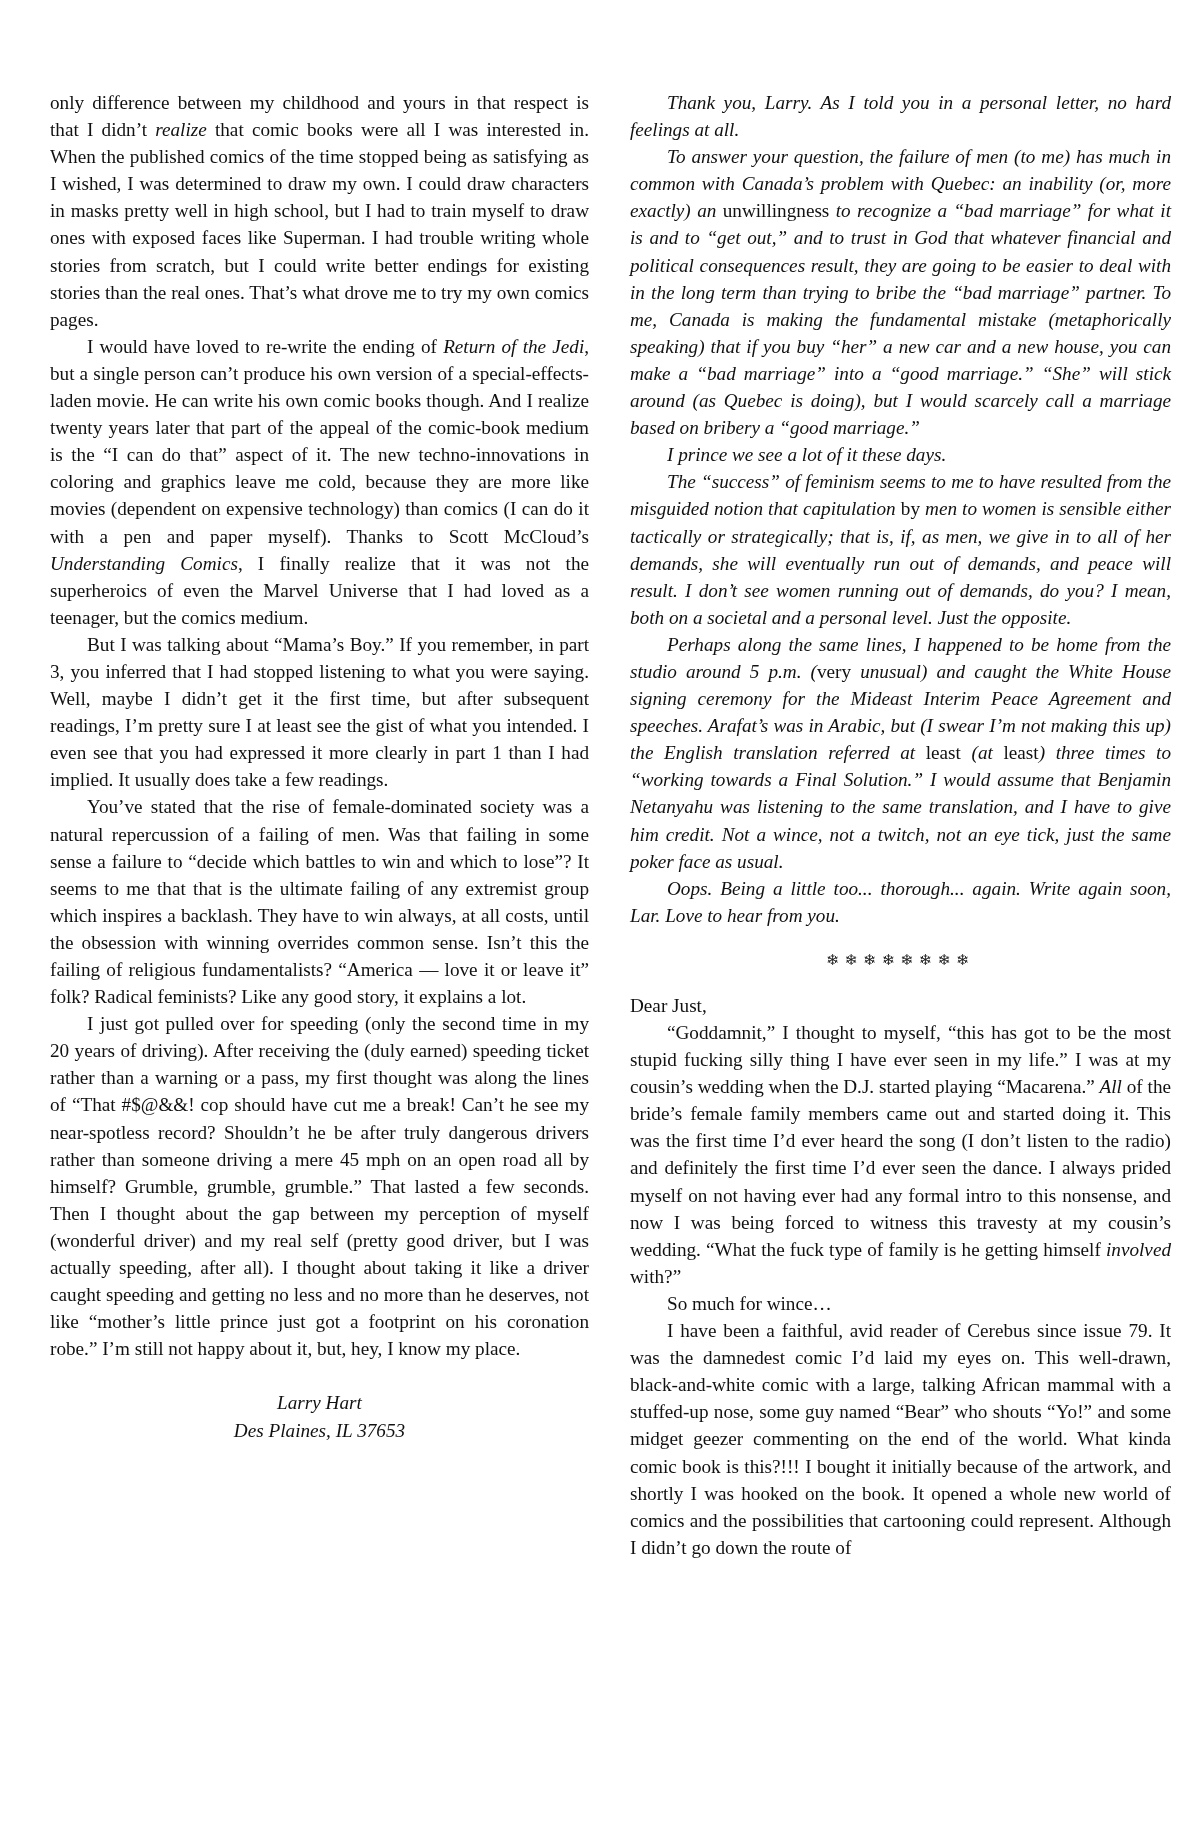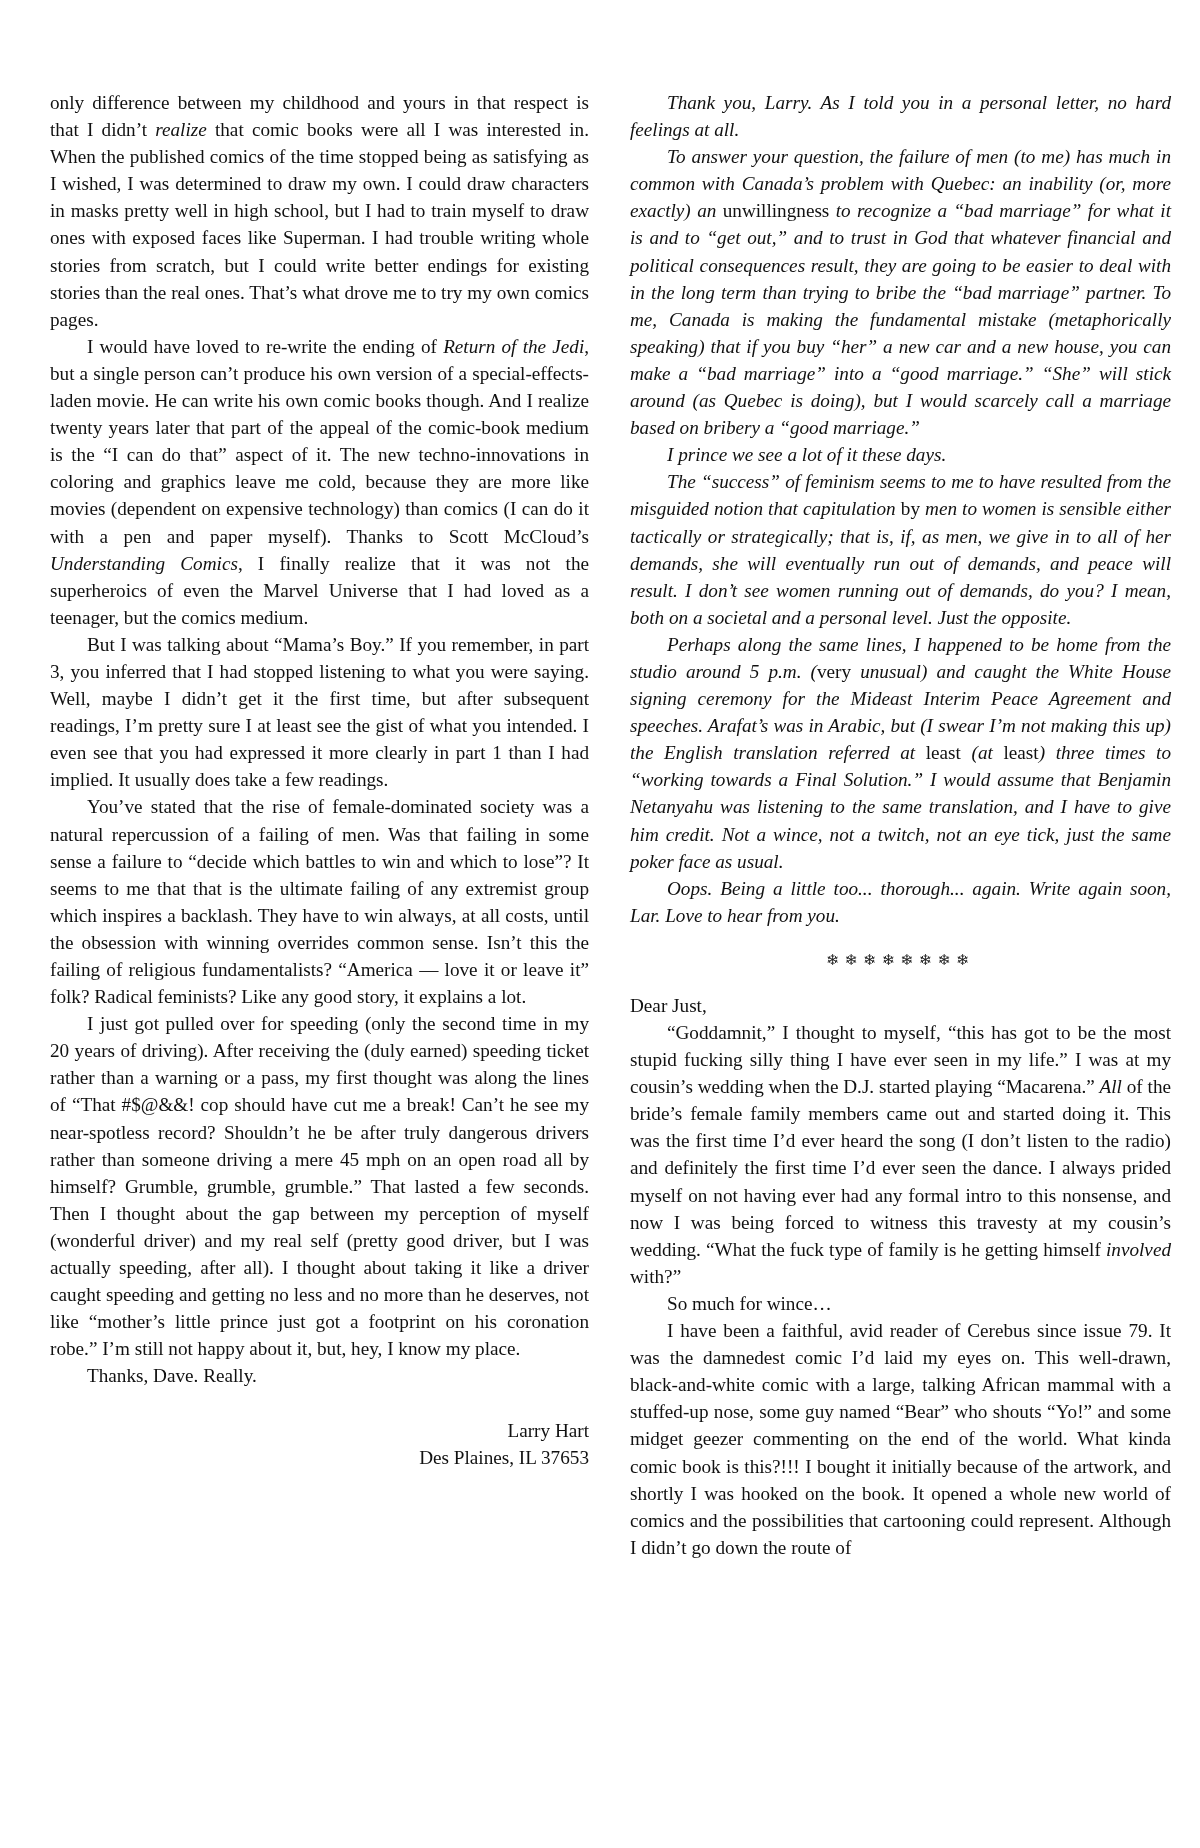--- a/index.html
+++ b/index.html
@@ -49,21 +49,22 @@
       font-style: italic;
     }
     em {
       font-style: italic;
     }
     .roman {
       font-style: normal;
     }
     .signature {
       margin-top: 27px;
-      text-align: right;
+      text-align: center;
+      font-style: italic;
     }
     .signature div {
       text-indent: 0;
     }
     .divider {
       text-align: center;
       text-indent: 0;
       margin: 18px 0 18px 0;
       letter-spacing: 6px;
       font-family: "DejaVu Sans", sans-serif;
@@ -90,23 +91,20 @@
         <span>I would have loved to re-write the ending of </span><em>Return of the Jedi</em><span>, but a single person can’t produce his own version of a special-effects-laden movie.  He can write his own comic books though.  And I realize twenty years later that part of the appeal of the comic-book medium is the “I can do that” aspect of it.  The new techno-innovations in color­ing and graphics leave me cold, because they are more like movies (dependent on expensive technology) than comics (I can do it with a pen and paper myself).  Thanks to Scott McCloud’s </span><em>Understanding Comics</em><span>, I finally realize that it was not the superheroics of even the Marvel Universe that I had loved as a teenager, but the comics medium.</span>
       </p>
       <p>
         <span>But I was talking about “Mama’s Boy.”  If you remem­ber, in part 3, you inferred that I had stopped listening to what you were saying.  Well, maybe I didn’t get it the first time, but after subsequent readings, I’m pretty sure I at least see the gist of what you intended.  I even see that you had expressed it more clearly in part 1 than I had implied.  It usually does take a few readings.</span>
       </p>
       <p>
         <span>You’ve stated that the rise of female-dominated society was a natural repercussion of a failing of men.  Was that failing in some sense a failure to “decide which battles to win and which to lose”?  It seems to me that that is the ul­timate failing of any extremist group which inspires a backlash.  They have to win always, at all costs, until the obsession with winning overrides common sense.  Isn’t this the failing of religious fundamentalists?  “America — love it or leave it” folk?  Radical feminists?  Like any good story, it explains a lot.</span>
       </p>
       <p>
         <span>I just got pulled over for speeding (only the second time in my 20 years of driving).  After receiving the (duly earned) speeding ticket rather than a warning or a pass, my first thought was along the lines of “That #$@&amp;&amp;! cop should have cut me a break!  Can’t he see my near-spotless record?  Shouldn’t he be after truly dangerous drivers rather than someone driving a mere 45 mph on an open road all by himself?  Grumble, grumble, grumble.”  That lasted a few seconds.  Then I thought about the gap between my percep­tion of myself (wonderful driver) and my real self (pretty good driver, but I was actually speeding, after all).  I thought about taking it like a driver caught speeding and getting no less and no more than he deserves, not like “mother’s little prince just got a footprint on his coronation robe.”  I’m still not happy about it, but, hey, I know my place.</span>
-      </p>
-      <p>
-        <span>Thanks, Dave.  Really.</span>
       </p>
     </div>
 
     <div class="signature">
       <div>Larry Hart</div>
       <div>Des Plaines, IL 37653</div>
     </div>
   </div>
 
   <div class="column col-right">

